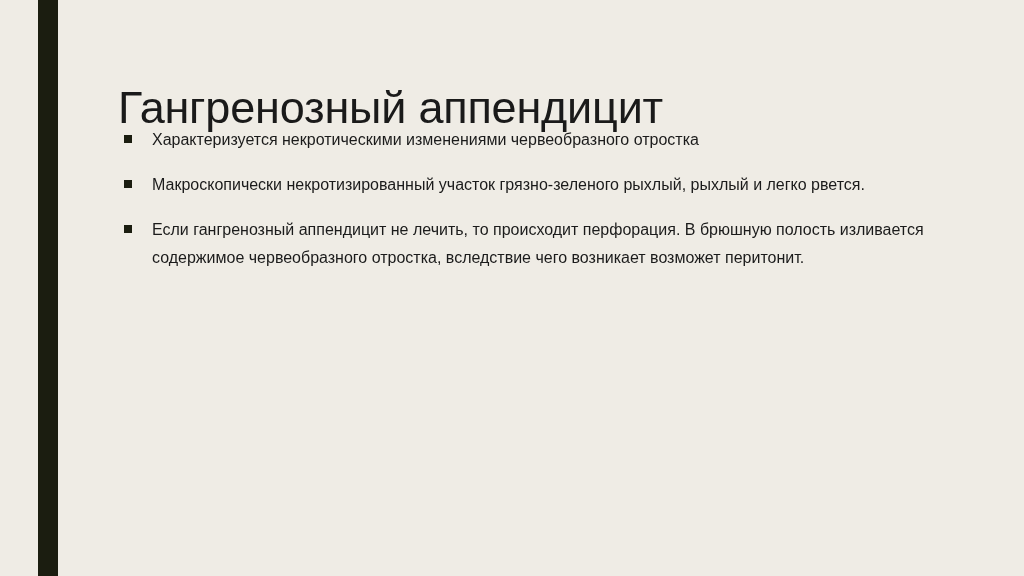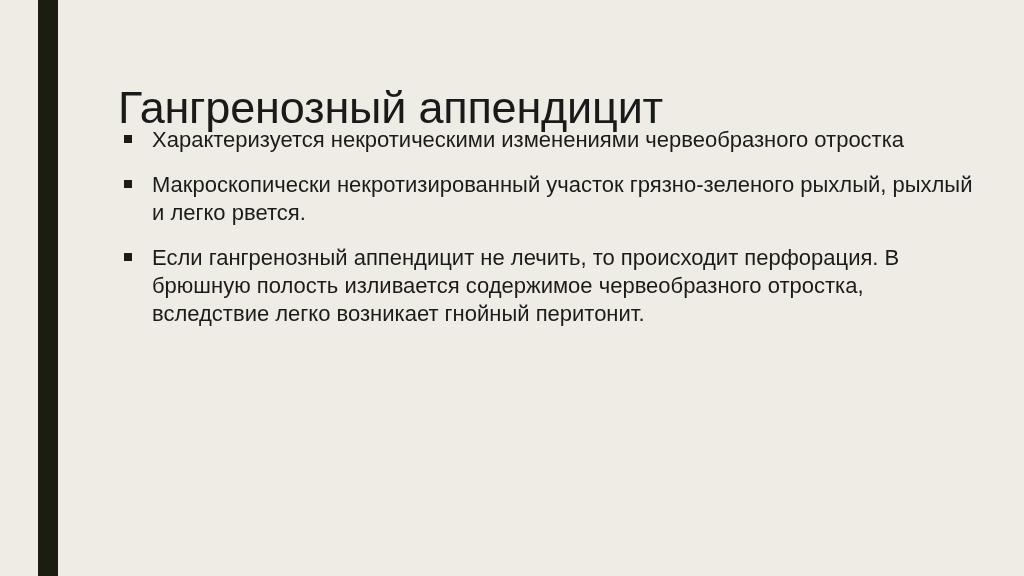--- a/index.html
+++ b/index.html
@@ -62,21 +62,21 @@
     width: 862px;
     list-style: none;
     margin: 0;
     padding: 0;
   }
 
   .bullet-item {
     position: relative;
     padding-left: 34px;
     margin-bottom: 16px;
-    font-size: 22px;
+    font-size: 16px;
     line-height: 28px;
     color: #1b1b1b;
     text-align: left;
   }
 
   .bullet-item:last-child {
     margin-bottom: 0;
   }
 
   .bullet-marker {
@@ -120,18 +120,18 @@
       <li class="bullet-item gap-md">
         <span class="bullet-marker"></span>
         <span class="bullet-text">Макроскопически некротизированный участок грязно-зеленого рыхлый, рыхлый и легко рвется.</span>
       </li>
 
 
 
 
       <li class="bullet-item">
         <span class="bullet-marker"></span>
-        <span class="bullet-text">Если гангренозный аппендицит не лечить, то происходит перфорация. В брюшную полость изливается содержимое червеобразного отростка, вследствие легко возникает гнойный перитонит.</span>
+        <span class="bullet-text">Если гангренозный аппендицит не лечить, то происходит перфорация. В брюшную полость изливается содержимое червеобразного отростка, вследствие чего возникает возможет перитонит.</span>
       </li>
 
     </ul>
   </div>
 </div>
 
 </body></html>

